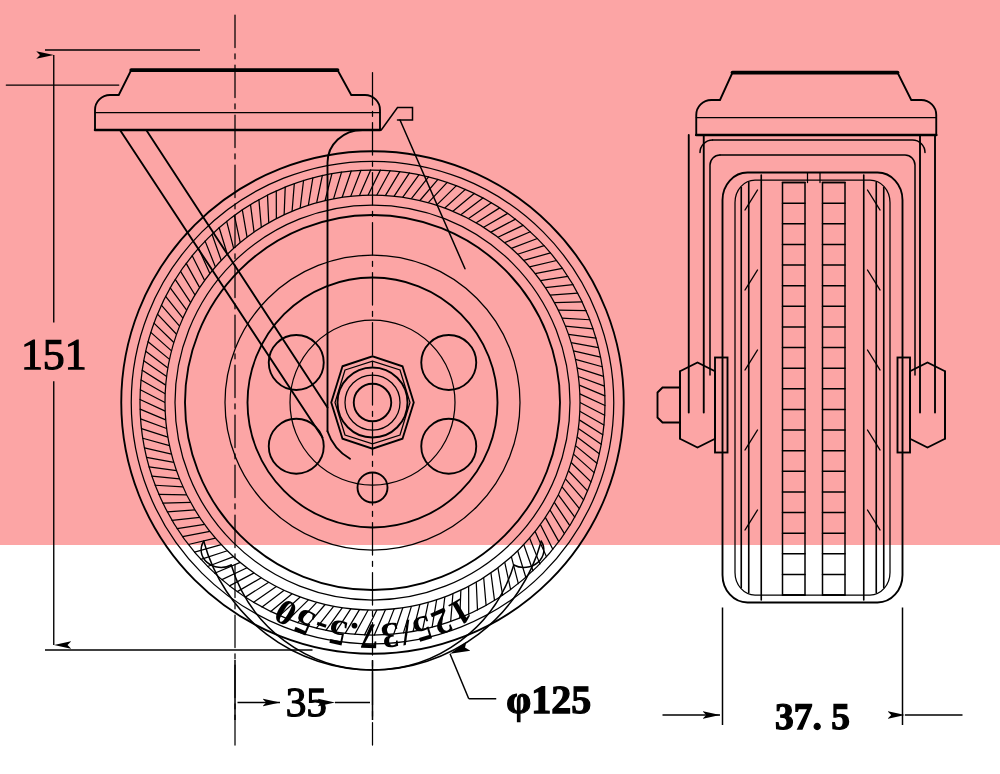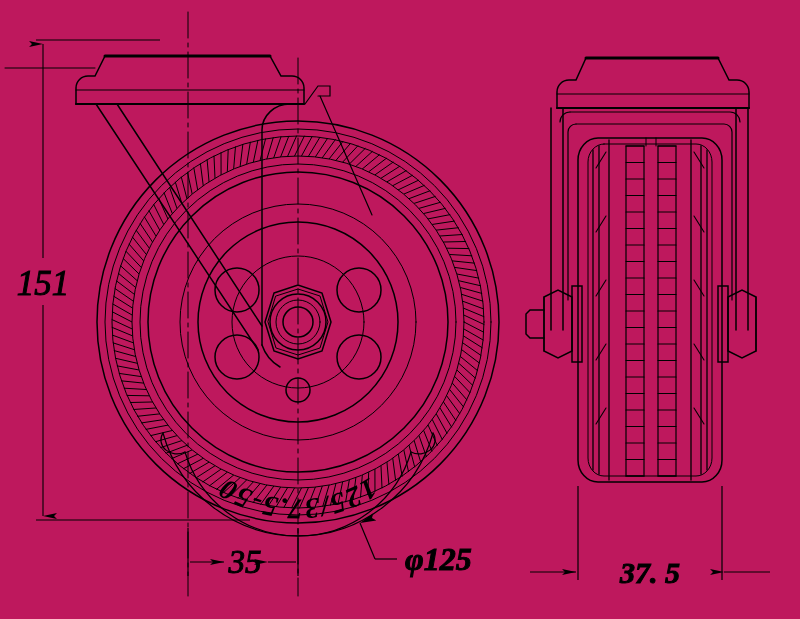--- a/index.html
+++ b/index.html
@@ -1,18 +1,18 @@
 <!DOCTYPE html>
 <html><head>
 <meta charset="utf-8">
 <style>
   html,body{margin:0;padding:0;background:#ffffff;}
   body{width:800px;height:619px;overflow:hidden;
        font-family:"Liberation Serif",serif;}
-  #stage{position:relative;width:800px;height:619px;background:#be185d;font-style:italic;}
+  #stage{position:relative;width:800px;height:436px;background:#fca5a5;}
   svg{display:block;}
   text{font-family:"Liberation Serif",serif;fill:#000;}
 </style>
 </head>
 <body>
 
 <div id="stage">
 <svg width="800" height="619" viewBox="0 0 800 619">
 
   <defs>

